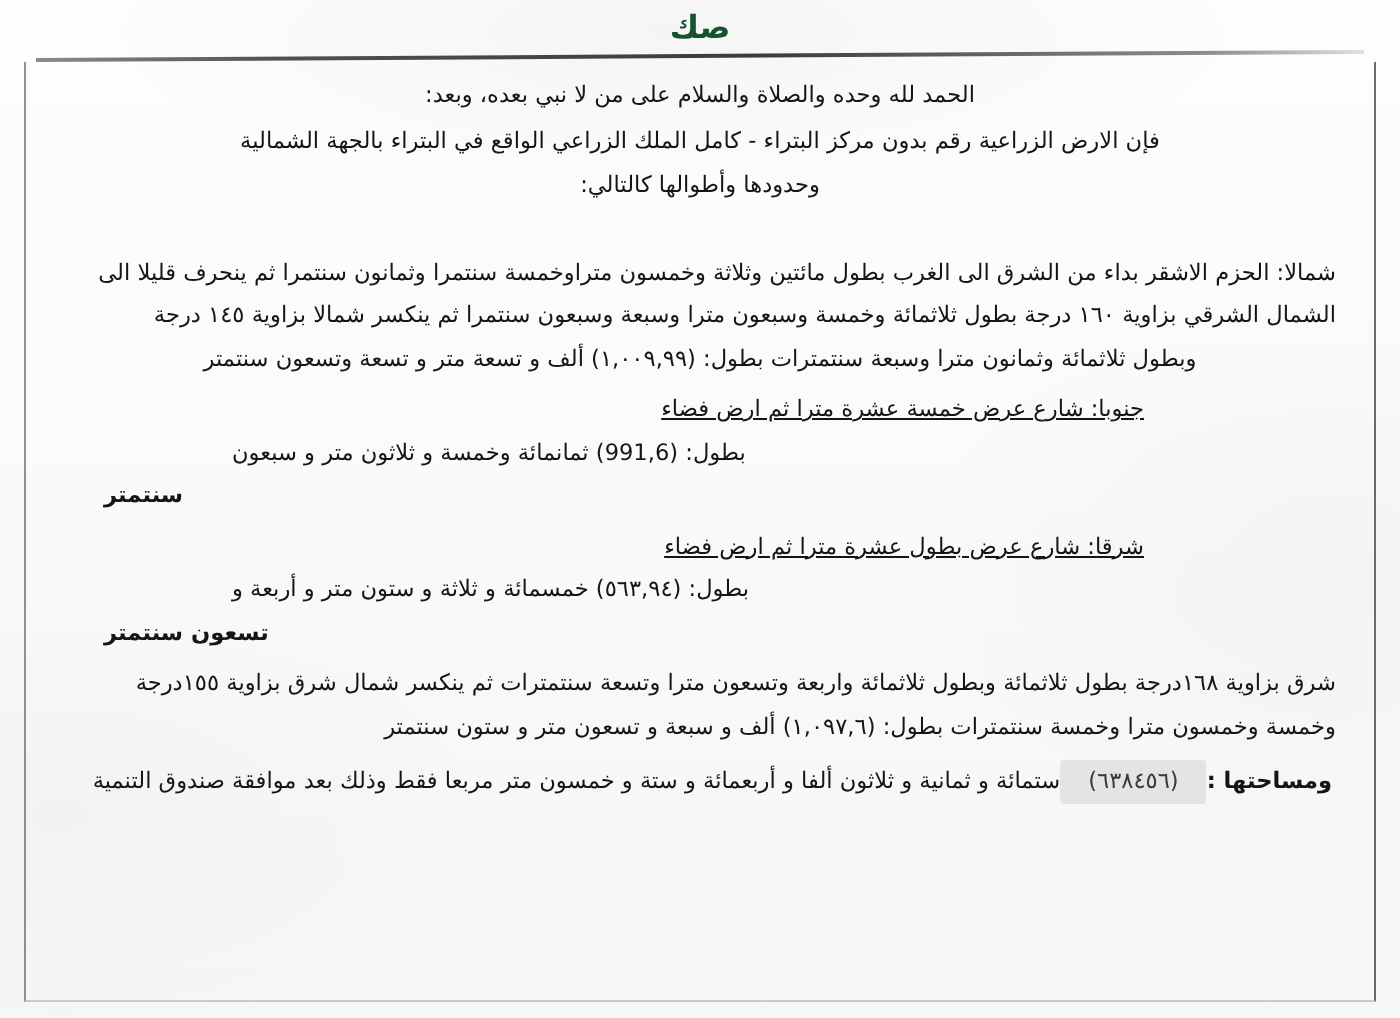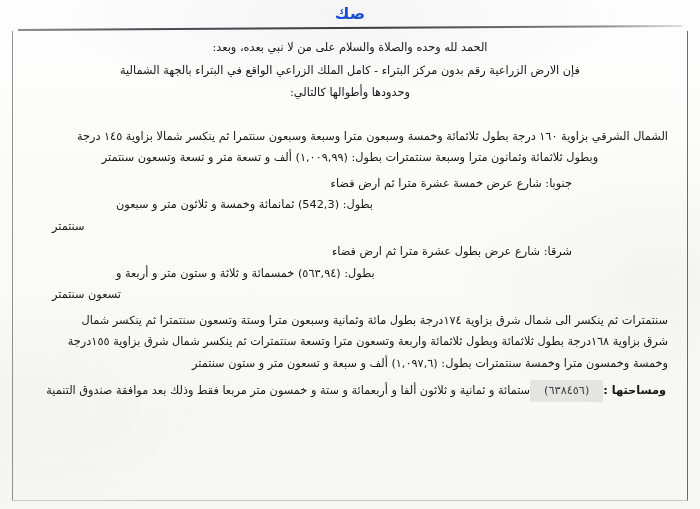--- a/index.html
+++ b/index.html
@@ -29,21 +29,21 @@
   }
 
   .doc-title {
     position: absolute;
     top: 4px;
     left: 0;
     right: 0;
     text-align: center;
     font-size: 16px;
     font-weight: bold;
-    color: #1d4ed8;
+    color: #14532d;
     letter-spacing: 0.5px;
   }
 
   .title-rule {
     position: absolute;
     top: 27px;
     left: 18px;
     right: 18px;
     height: 2px;
     background: linear-gradient(90deg,
@@ -120,28 +120,30 @@
     display: flex;
     flex-direction: row;
     justify-content: space-between;
     align-items: baseline;
     gap: 10px;
   }
   .split-row .desc {
     flex: 0 1 auto;
     text-align: right;
     padding-right: 96px;
+    text-decoration: underline;
   }
   .split-tail {
     text-align: left;
     padding-left: 84px;
   }
   .split-tail-2 {
     text-align: left;
     padding-left: 20px;
+    font-weight: bold;
   }
 
   .area-line {
     margin-top: 6px;
     text-align: right;
     padding-right: 2px;
   }
 
   .lbl {
     font-weight: bold;
@@ -170,42 +172,42 @@
 
 <div class="body-text">
 
   <div class="para intro-1">الحمد لله وحده والصلاة والسلام على من لا نبي بعده، وبعد:</div>
   <div class="para intro-2">فإن الارض الزراعية رقم بدون مركز البتراء - كامل الملك الزراعي الواقع في البتراء بالجهة الشمالية</div>
   <div class="para intro-3">وحدودها وأطوالها كالتالي:</div>
 
   <div class="bounds-block">
 
     <div class="bound bound-north">
+      <div>شمالا: الحزم الاشقر بداء من الشرق الى الغرب بطول مائتين وثلاثة وخمسون متراوخمسة سنتمرا وثمانون سنتمرا ثم ينحرف قليلا الى</div>
       <div>الشمال الشرقي بزاوية ١٦٠ درجة بطول ثلاثمائة وخمسة وسبعون مترا وسبعة وسبعون سنتمرا ثم ينكسر شمالا بزاوية ١٤٥ درجة</div>
       <div class="line-center">وبطول ثلاثمائة وثمانون مترا وسبعة سنتمترات بطول: (١,٠٠٩,٩٩) ألف و تسعة متر و تسعة وتسعون سنتمتر</div>
     </div>
 
     <div class="bound">
       <div class="split-row">
         <div class="desc">جنوبا: شارع عرض خمسة عشرة مترا ثم ارض فضاء</div>
       </div>
-      <div class="split-tail">بطول: (542,3) ثمانمائة وخمسة و ثلاثون متر و سبعون</div>
+      <div class="split-tail">بطول: (991,6) ثمانمائة وخمسة و ثلاثون متر و سبعون</div>
       <div class="split-tail-2">سنتمتر</div>
     </div>
 
     <div class="bound">
       <div class="split-row">
         <div class="desc">شرقا: شارع عرض بطول عشرة مترا ثم ارض فضاء</div>
       </div>
       <div class="split-tail">بطول: (٥٦٣,٩٤) خمسمائة و ثلاثة و ستون متر و أربعة و</div>
       <div class="split-tail-2">تسعون سنتمتر</div>
     </div>
 
     <div class="bound bound-west">
-      <div>سنتمترات ثم ينكسر الى شمال شرق بزاوية ١٧٤درجة بطول مائة وثمانية وسبعون مترا وستة وتسعون سنتمترا ثم ينكسر شمال</div>
       <div>شرق بزاوية ١٦٨درجة بطول ثلاثمائة وبطول ثلاثمائة واربعة وتسعون مترا وتسعة سنتمترات ثم ينكسر شمال شرق بزاوية ١٥٥درجة</div>
       <div>وخمسة وخمسون مترا وخمسة سنتمترات بطول: (١,٠٩٧,٦) ألف و سبعة و تسعون متر و ستون سنتمتر</div>
     </div>
 
   </div>
 
   <div class="area-line">
     <span class="lbl">ومساحتها :</span><span class="smudge">(٦٣٨٤٥٦)</span><span>ستمائة و ثمانية و ثلاثون ألفا و أربعمائة و ستة و خمسون متر مربعا فقط وذلك بعد موافقة صندوق التنمية</span>
   </div>
 

